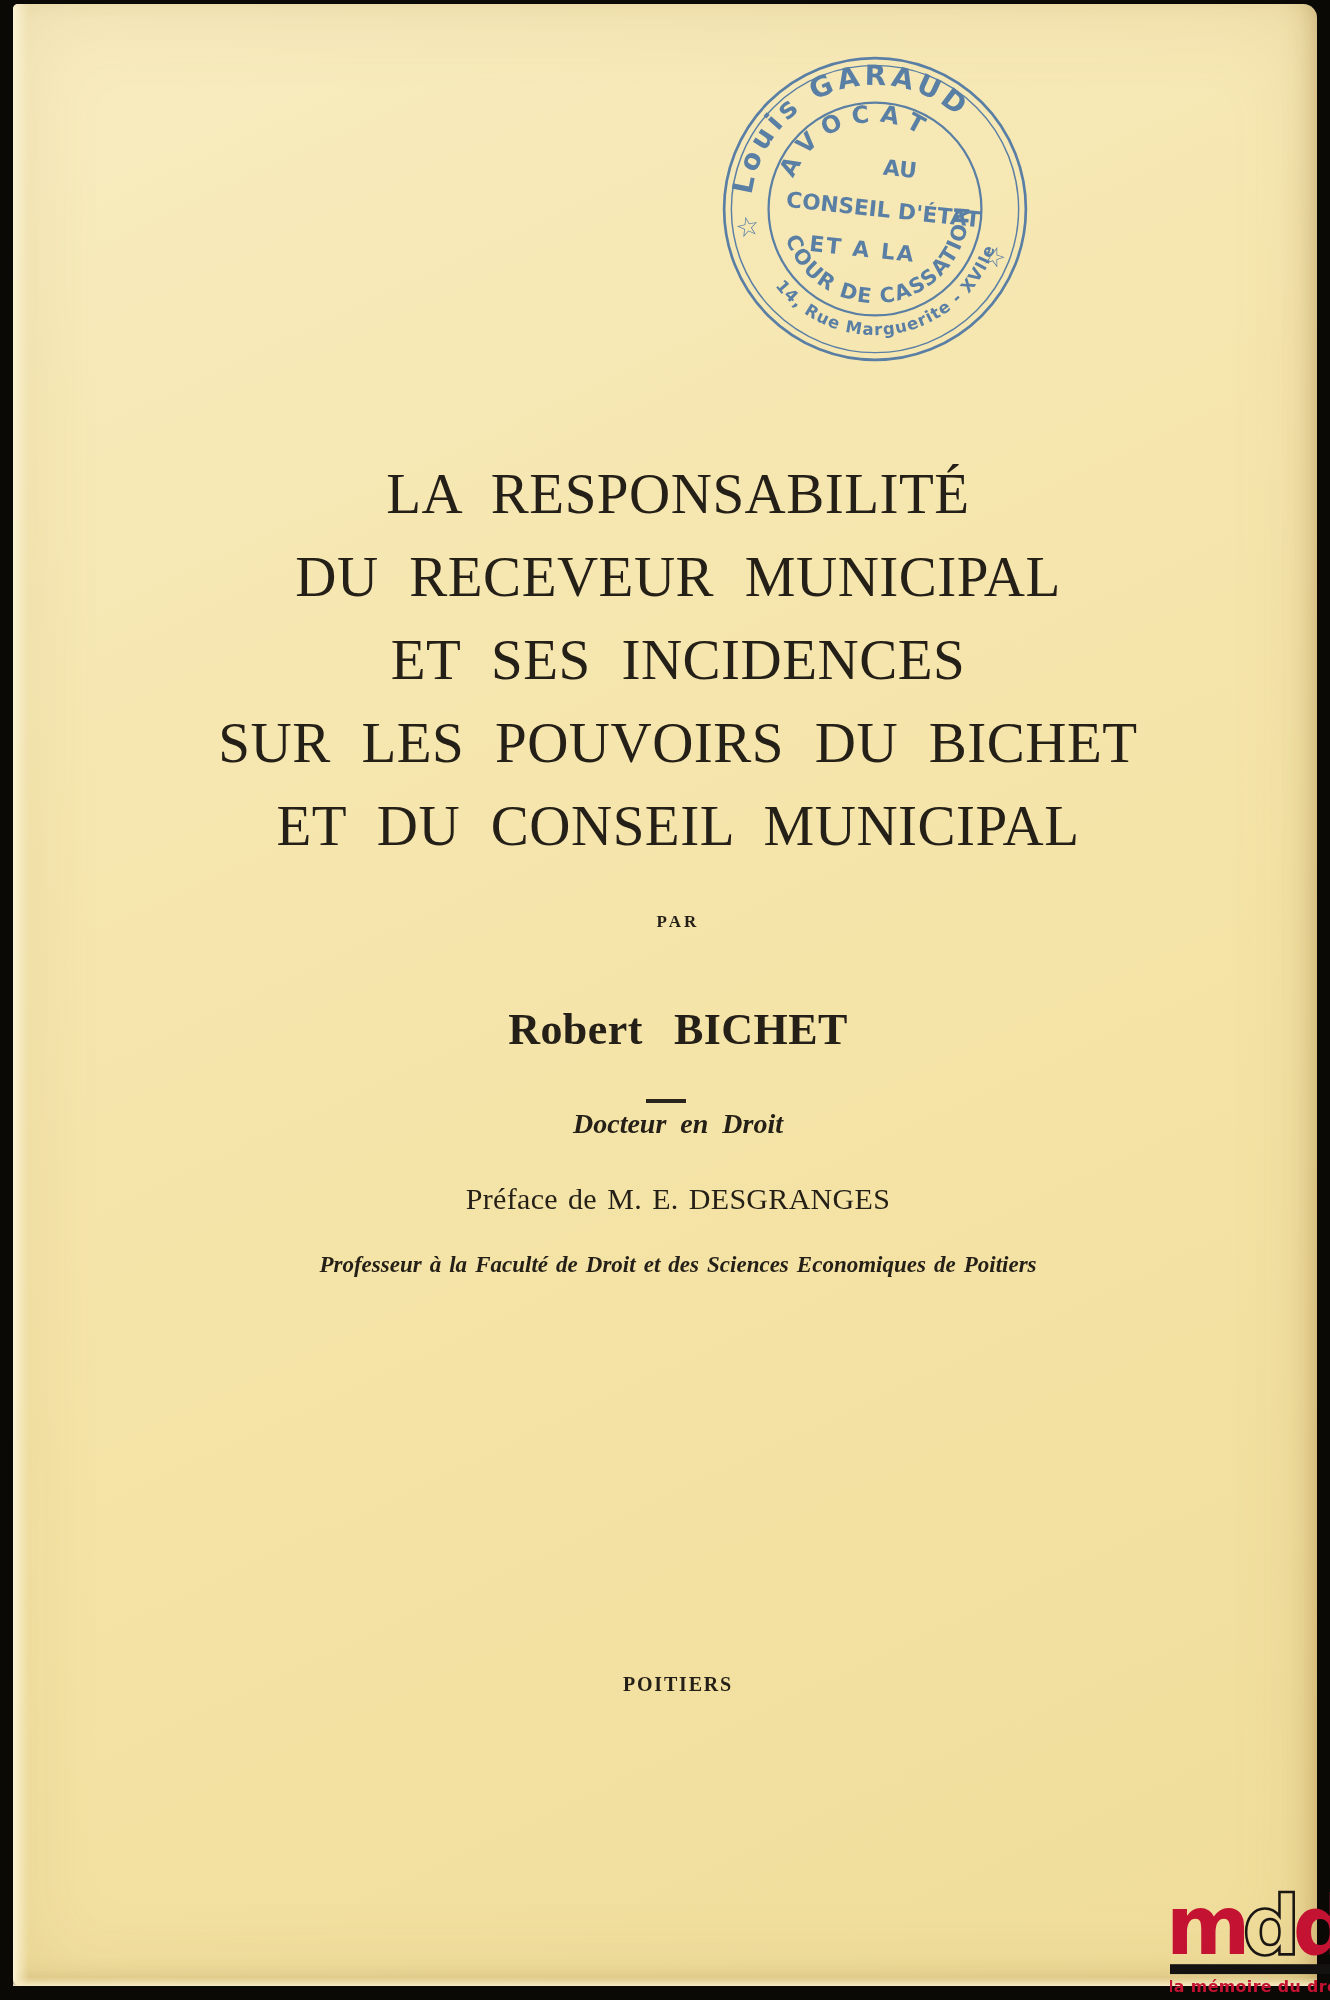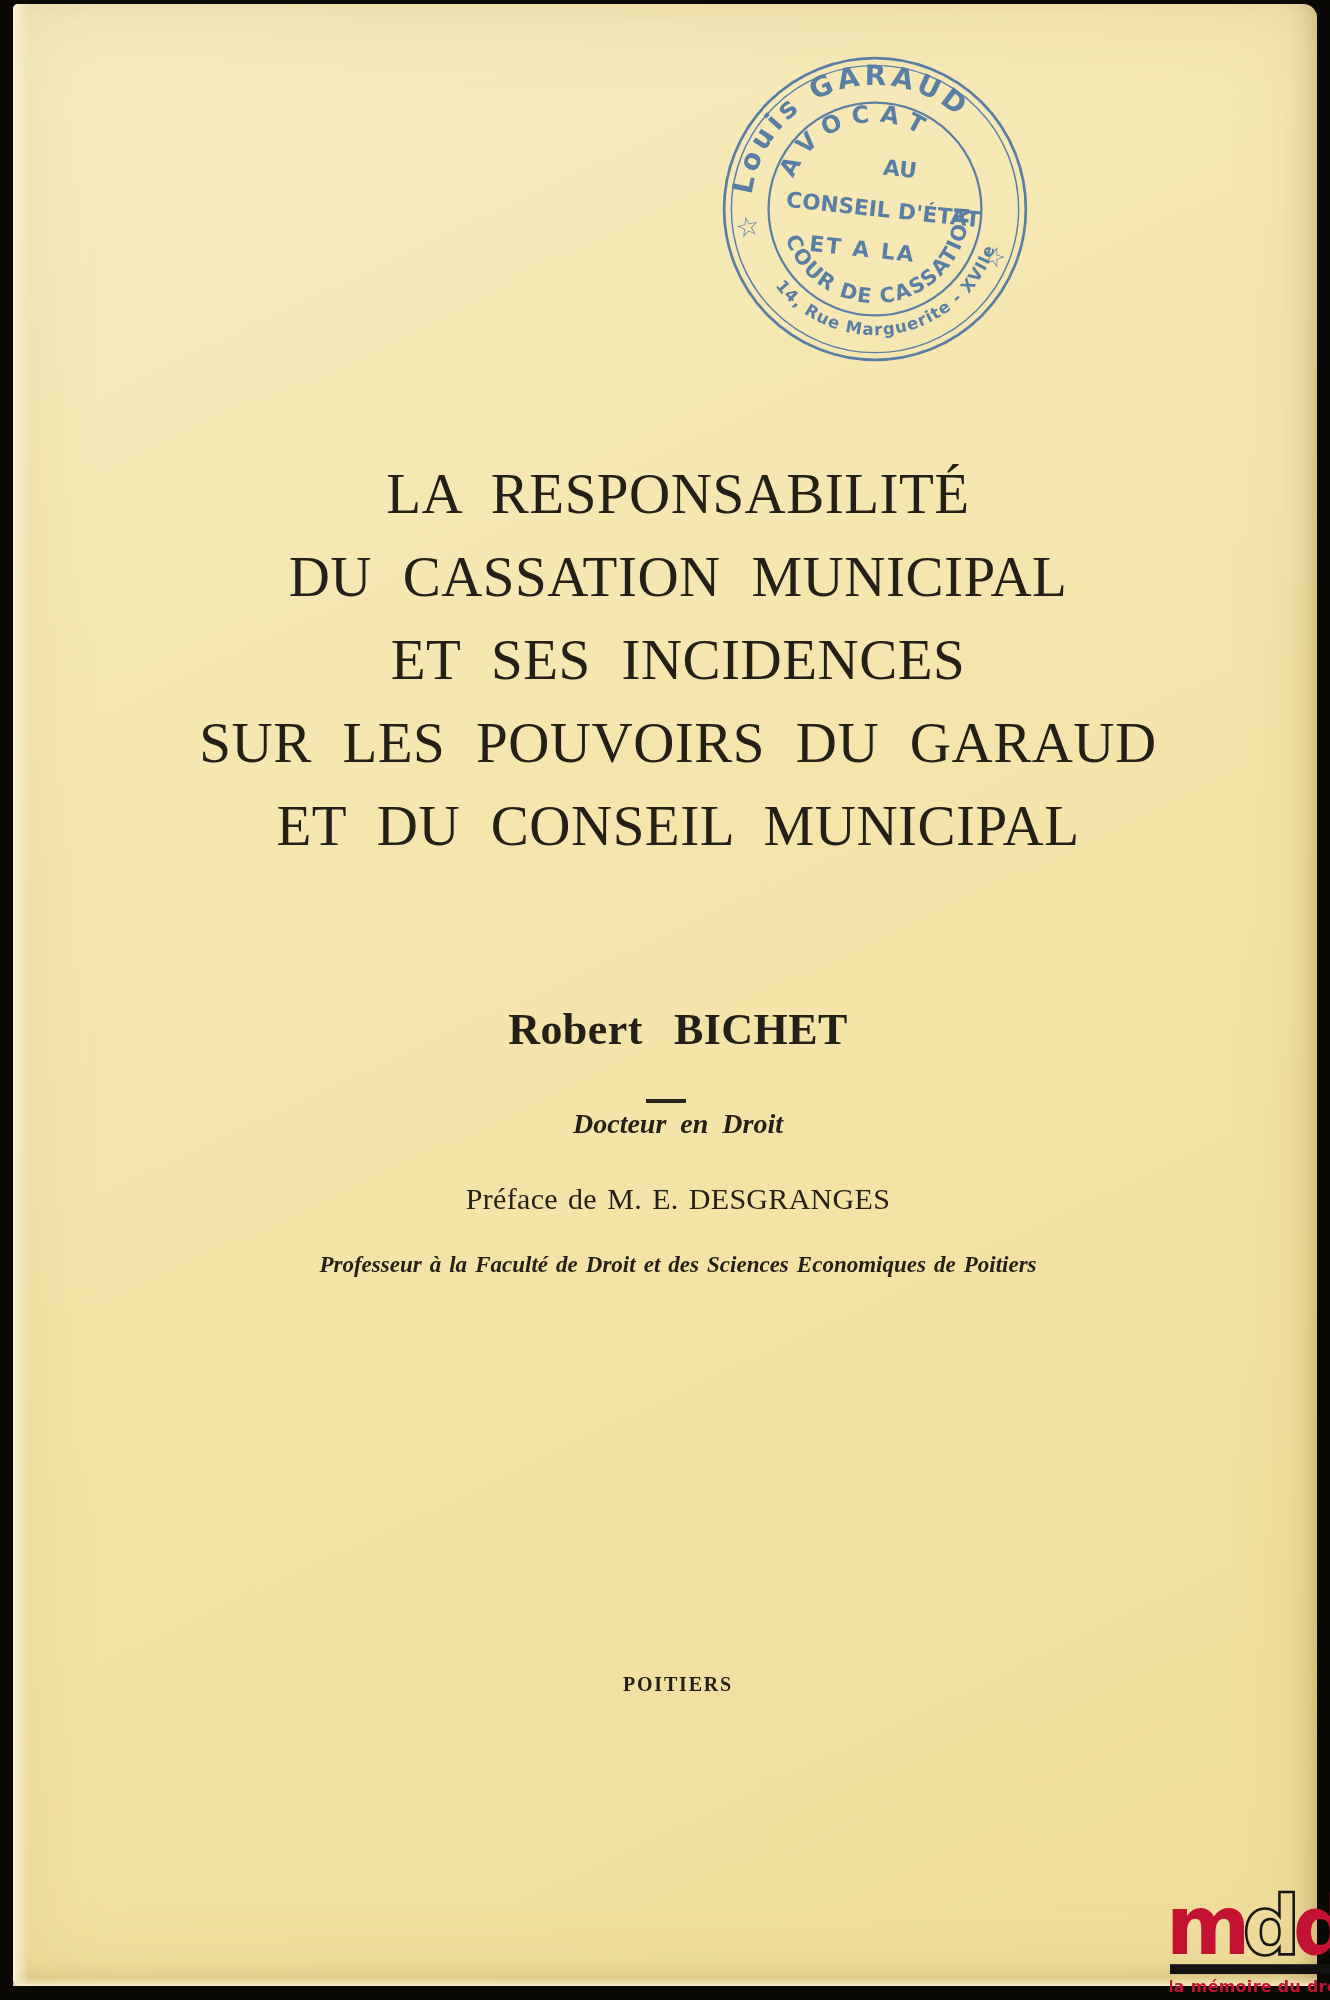--- a/index.html
+++ b/index.html
@@ -97,26 +97,27 @@
       <text x="158" y="157" font-size="21">CONSEIL D'ÉTAT</text>
       <text x="142" y="197" font-size="21" letter-spacing="2">ET A LA</text>
     </g>
 
     <text x="27" y="176" font-size="26" text-anchor="middle" transform="rotate(-12 27 168)">☆</text>
     <text x="265" y="205" font-size="26" text-anchor="middle" transform="rotate(18 265 197)">☆</text>
   </svg>
 
   <div class="col title-block">
     <div>LA RESPONSABILITÉ</div>
-    <div>DU CASSATION MUNICIPAL</div>
+    <div>DU RECEVEUR MUNICIPAL</div>
     <div>ET SES INCIDENCES</div>
-    <div>SUR LES POUVOIRS DU GARAUD</div>
+    <div>SUR LES POUVOIRS DU BICHET</div>
     <div>ET DU CONSEIL MUNICIPAL</div>
   </div>
 
+  <div class="col par">PAR</div>
   <div class="col author-name">Robert BICHET</div>
   <div class="col author-degree">Docteur en Droit</div>
 
   <div class="dash"></div>
 
   <div class="col preface-1">Préface de M. E. DESGRANGES</div>
   <div class="col preface-2">Professeur à la Faculté de Droit et des Sciences Economiques de Poitiers</div>
 
   <div class="col imprint-city">POITIERS</div>
 </div>

